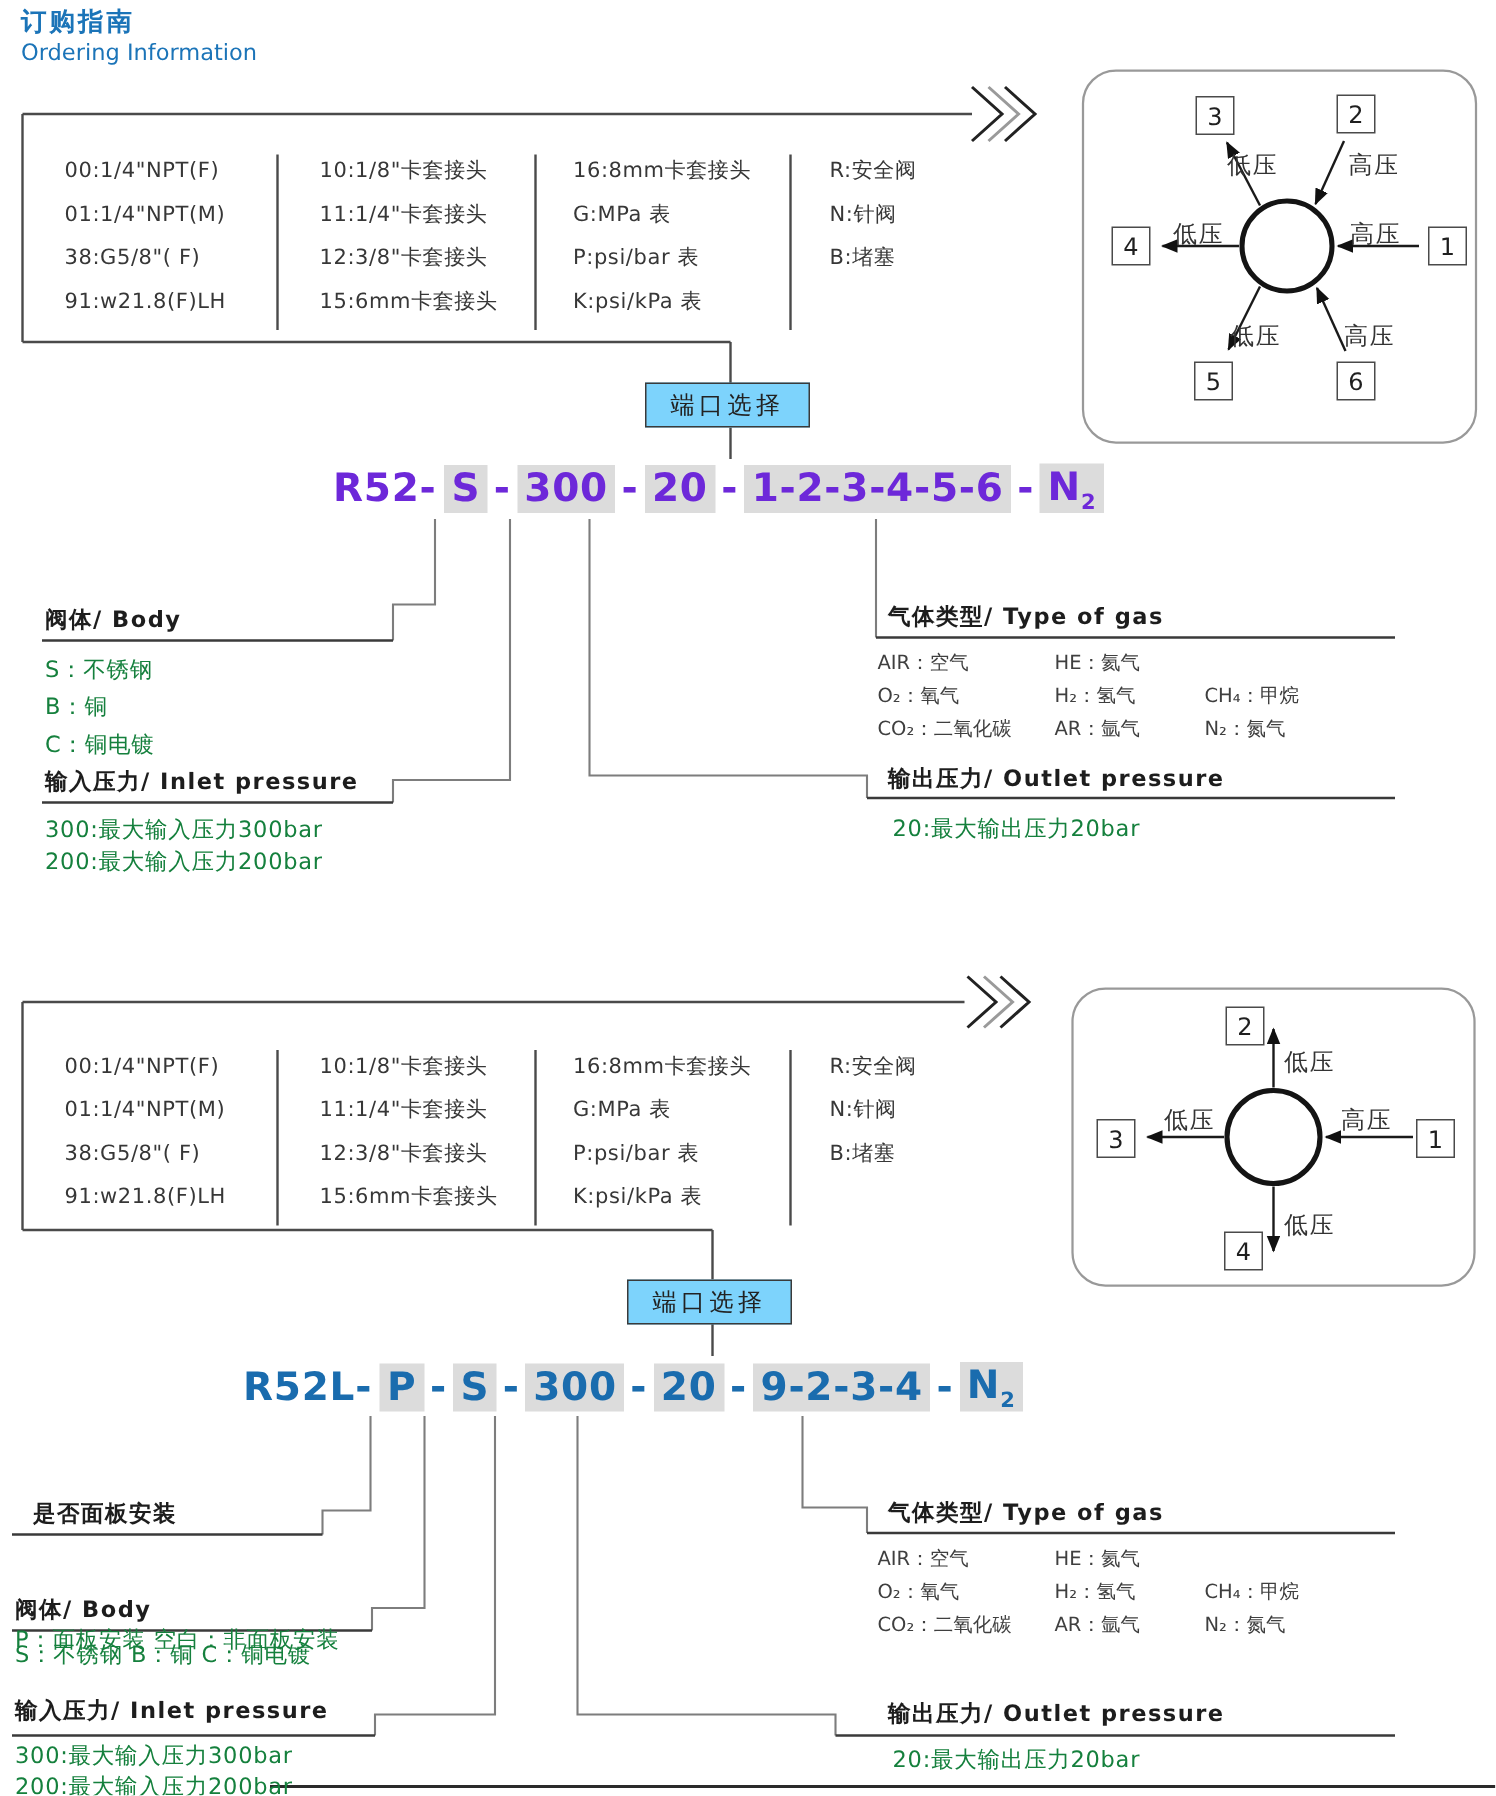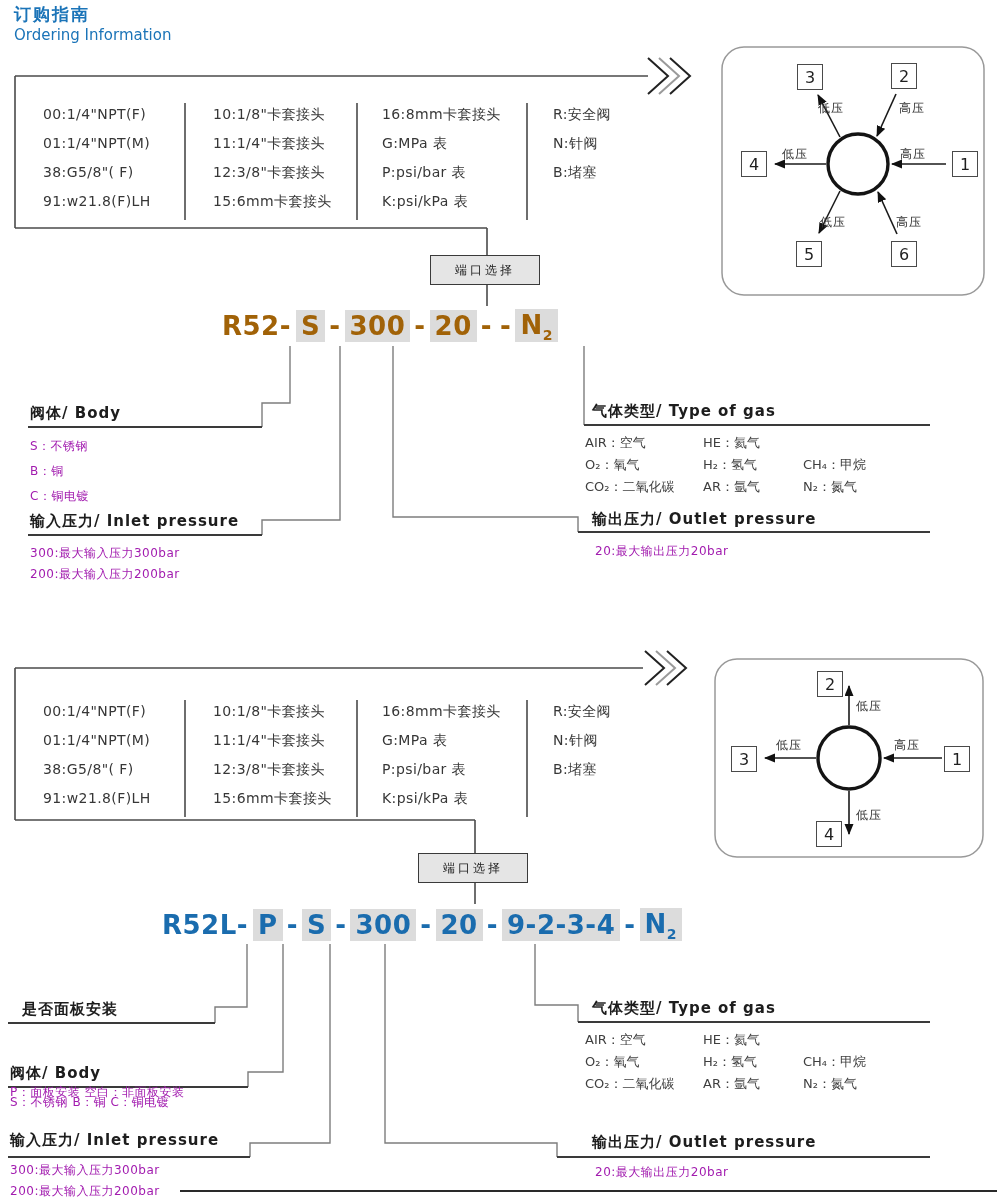--- a/index.html
+++ b/index.html
@@ -9,41 +9,41 @@
   .abs { position:absolute; white-space:nowrap; z-index:2; }
   .overlay { position:absolute; left:0; top:0; z-index:1; }
 
   .title-zh { font-size:17px; font-weight:bold; letter-spacing:2px; }
   .title-en { font-size:15px; }
 
   .tcol {}
   .tcell { height:29px; line-height:29px; font-size:14px; color:#373737; letter-spacing:.4px; }
 
   .sec-title { font-size:15px; font-weight:600; color:#1d1d1d; letter-spacing:1px; }
-  .small { font-size:12px; color:#a21caf; letter-spacing:.5px; }
+  .small { font-size:15px; color:#15803d; letter-spacing:.5px; }
   .stack25 div { height:25px; line-height:25px; }
   .stack21 div { height:21px; line-height:21px; }
 
   .gas-row { display:flex; height:22px; line-height:22px; font-size:13px; color:#3f3f3f; }
   .gc1 { width:118px; } .gc2 { width:100px; }
 
-  .port-box { width:110px; height:30px; border:1.6px solid #3a3a3a; background:#e5e5e5;
+  .port-box { width:110px; height:30px; border:1.6px solid #3a3a3a; background:#7dd3fc;
               display:flex; align-items:center; justify-content:center;
-              font-size:12px; letter-spacing:3px; color:#222; }
+              font-size:16px; letter-spacing:3px; color:#222; }
 
   .model { display:flex; align-items:flex-end; font-weight:bold; font-size:26px;
            letter-spacing:.5px; line-height:32px; }
   .model .hl { background:#dcdcdc; padding:0 5px; }
   .model .dash { margin:0 4px; }
   .model sub { font-size:14px; line-height:1; }
 
   .nbox { width:26px; height:26px; border:1.5px solid #4a4a4a; background:#fff;
           display:flex; align-items:center; justify-content:center;
           font-size:16px; color:#1f1f1f; }
-  .plabel { font-size:12px; color:#333; letter-spacing:1px; }
+  .plabel { font-size:16px; color:#333; letter-spacing:1px; }
 </style>
 </head>
 <body>
 
 <div class="canvas">
 
   <svg class="overlay" width="997" height="1197" viewBox="0 0 997 1197">
     <defs>
       <marker id="ah" markerWidth="12" markerHeight="10" refX="10" refY="4.5" orient="auto" markerUnits="userSpaceOnUse">
         <path d="M0,0 L11,4.5 L0,9 Z" fill="#111"></path>
@@ -189,28 +189,29 @@
   <span class="abs plabel" style="left:899px;top:100px">高压</span>
   <span class="abs plabel" style="left:782px;top:146px">低压</span>
   <span class="abs plabel" style="left:900px;top:146px">高压</span>
   <span class="abs plabel" style="left:820px;top:214px">低压</span>
   <span class="abs plabel" style="left:896px;top:214px">高压</span>
 
   <div class="abs port-box" style="left:430px;top:255px">
     <span>端口选择</span>
   </div>
 
-  <div class="abs model" style="left:222px;top:309px;color:#a16207">
+  <div class="abs model" style="left:222px;top:309px;color:#6d28d9">
     <span style="margin-right:5px">R52-</span>
     <span class="hl">S</span>
     <span class="dash">-</span>
     <span class="hl">300</span>
     <span class="dash">-</span>
     <span class="hl">20</span>
     <span class="dash">-</span>
+    <span class="hl">1-2-3-4-5-6</span>
     <span class="dash">-</span>
     <span class="hl"><span>N</span><sub>2</sub></span>
   </div>
 
   <div class="abs sec-title" style="left:30px;top:404px">阀体/ Body</div>
   <div class="abs small stack25" style="left:30px;top:434px">
     <div>S：不锈钢</div>
     <div>B：铜</div>
     <div>C：铜电镀</div>
   </div>

